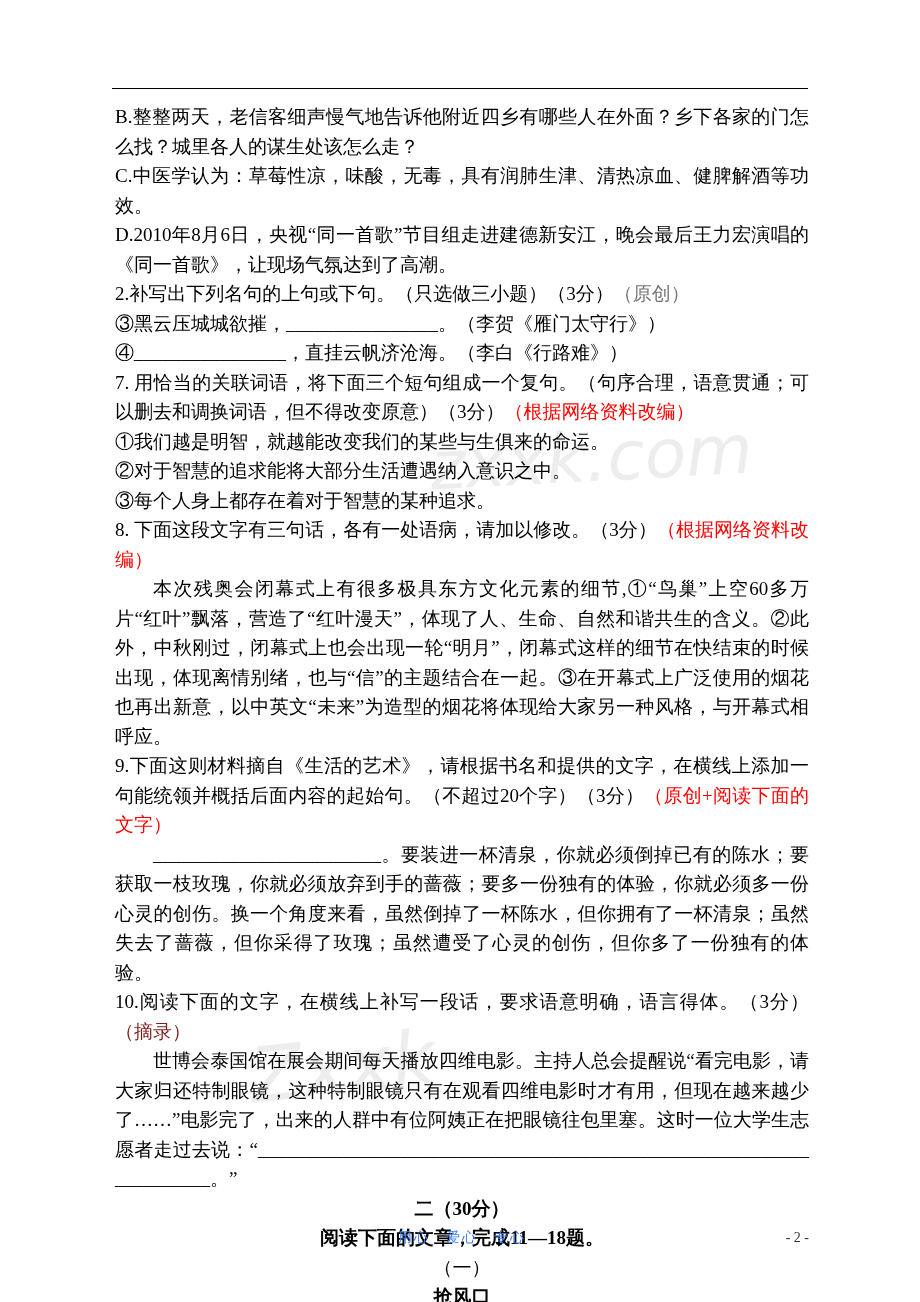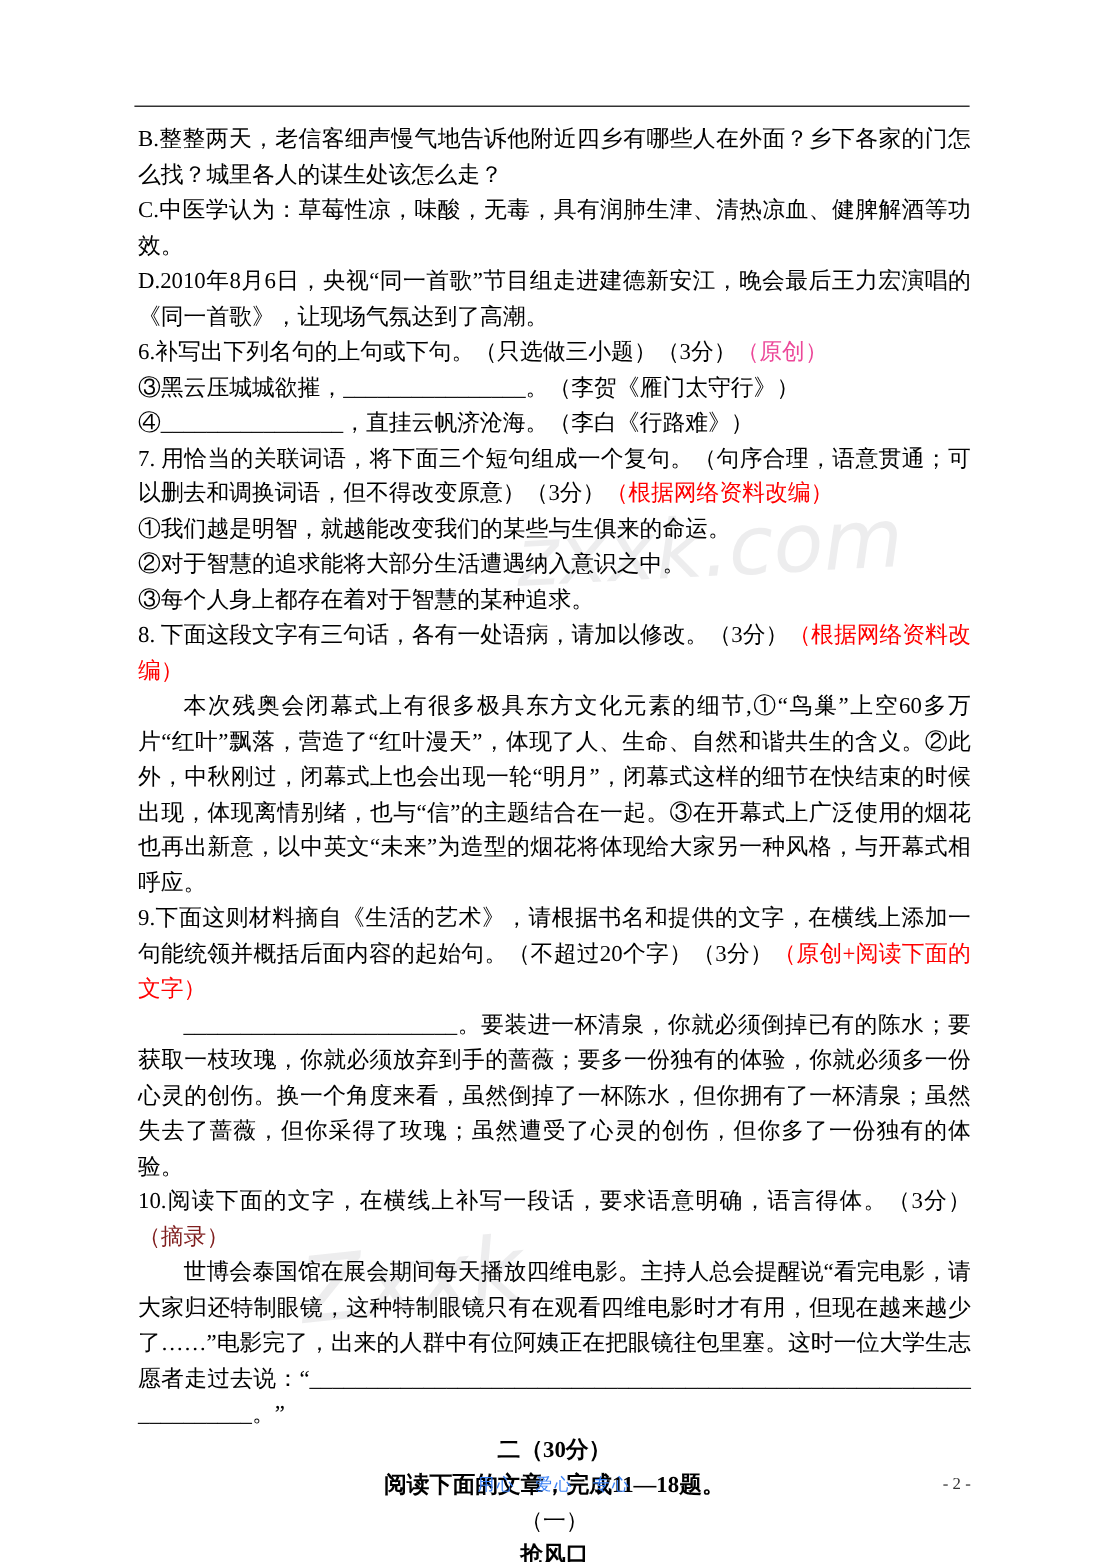--- a/index.html
+++ b/index.html
@@ -23,21 +23,21 @@
 <body>
 
 <div class="page">
   <div class="header-rule"></div>
   <div class="wm wm1">zxxk.com</div>
   <div class="wm wm2">Zxxk</div>
   <div class="content">
       <p class="para"><span>B.整整两天，老信客细声慢气地告诉他附近四乡有哪些人在外面？乡下各家的门怎么找？城里各人的谋生处该怎么走？</span></p>
       <p class="para"><span>C.中医学认为：草莓性凉，味酸，无毒，具有润肺生津、清热凉血、健脾解酒等功效。</span></p>
       <p class="para"><span>D.2010年8月6日，央视“同一首歌”节目组走进建德新安江，晚会最后王力宏演唱的《同一首歌》，让现场气氛达到了高潮。</span></p>
-      <p class="para"><span>6.补写出下列名句的上句或下句。（只选做三小题）（3分）</span><span style="color: #ec4899;">（原创）</span></p>
+      <p class="para"><span>2.补写出下列名句的上句或下句。（只选做三小题）（3分）</span><span style="color: #737373;">（原创）</span></p>
       <p class="para"><span>③黑云压城城欲摧，________________。（李贺《雁门太守行》）</span></p>
       <p class="para"><span>④________________，直挂云帆济沧海。（李白《行路难》）</span></p>
       <p class="para"><span>7. 用恰当的关联词语，将下面三个短句组成一个复句。（句序合理，语意贯通；可以删去和调换词语，但不得改变原意）（3分）</span><span style="color: rgb(255, 0, 0);">（根据网络资料改编）</span></p>
       <p class="para"><span>①我们越是明智，就越能改变我们的某些与生俱来的命运。</span></p>
       <p class="para"><span>②对于智慧的追求能将大部分生活遭遇纳入意识之中。</span></p>
       <p class="para"><span>③每个人身上都存在着对于智慧的某种追求。</span></p>
       <p class="para"><span>8. 下面这段文字有三句话，各有一处语病，请加以修改。（3分）</span><span style="color: rgb(255, 0, 0);">（根据网络资料改编）</span></p>
       <p class="para indent"><span>本次残奥会闭幕式上有很多极具东方文化元素的细节,①“鸟巢”上空60多万片“红叶”飘落，营造了“红叶漫天”，体现了人、生命、自然和谐共生的含义。②此外，中秋刚过，闭幕式上也会出现一轮“明月”，闭幕式这样的细节在快结束的时候出现，体现离情别绪，也与“信”的主题结合在一起。③在开幕式上广泛使用的烟花也再出新意，以中英文“未来”为造型的烟花将体现给大家另一种风格，与开幕式相呼应。</span></p>
       <p class="para"><span>9.下面这则材料摘自《生活的艺术》，请根据书名和提供的文字，在横线上添加一句能统领并概括后面内容的起始句。（不超过20个字）（3分）</span><span style="color: rgb(255, 0, 0);">（原创+阅读下面的文字）</span></p>
       <p class="para indent"><span>________________________。要装进一杯清泉，你就必须倒掉已有的陈水；要获取一枝玫瑰，你就必须放弃到手的蔷薇；要多一份独有的体验，你就必须多一份心灵的创伤。换一个角度来看，虽然倒掉了一杯陈水，但你拥有了一杯清泉；虽然失去了蔷薇，但你采得了玫瑰；虽然遭受了心灵的创伤，但你多了一份独有的体验。</span></p>

